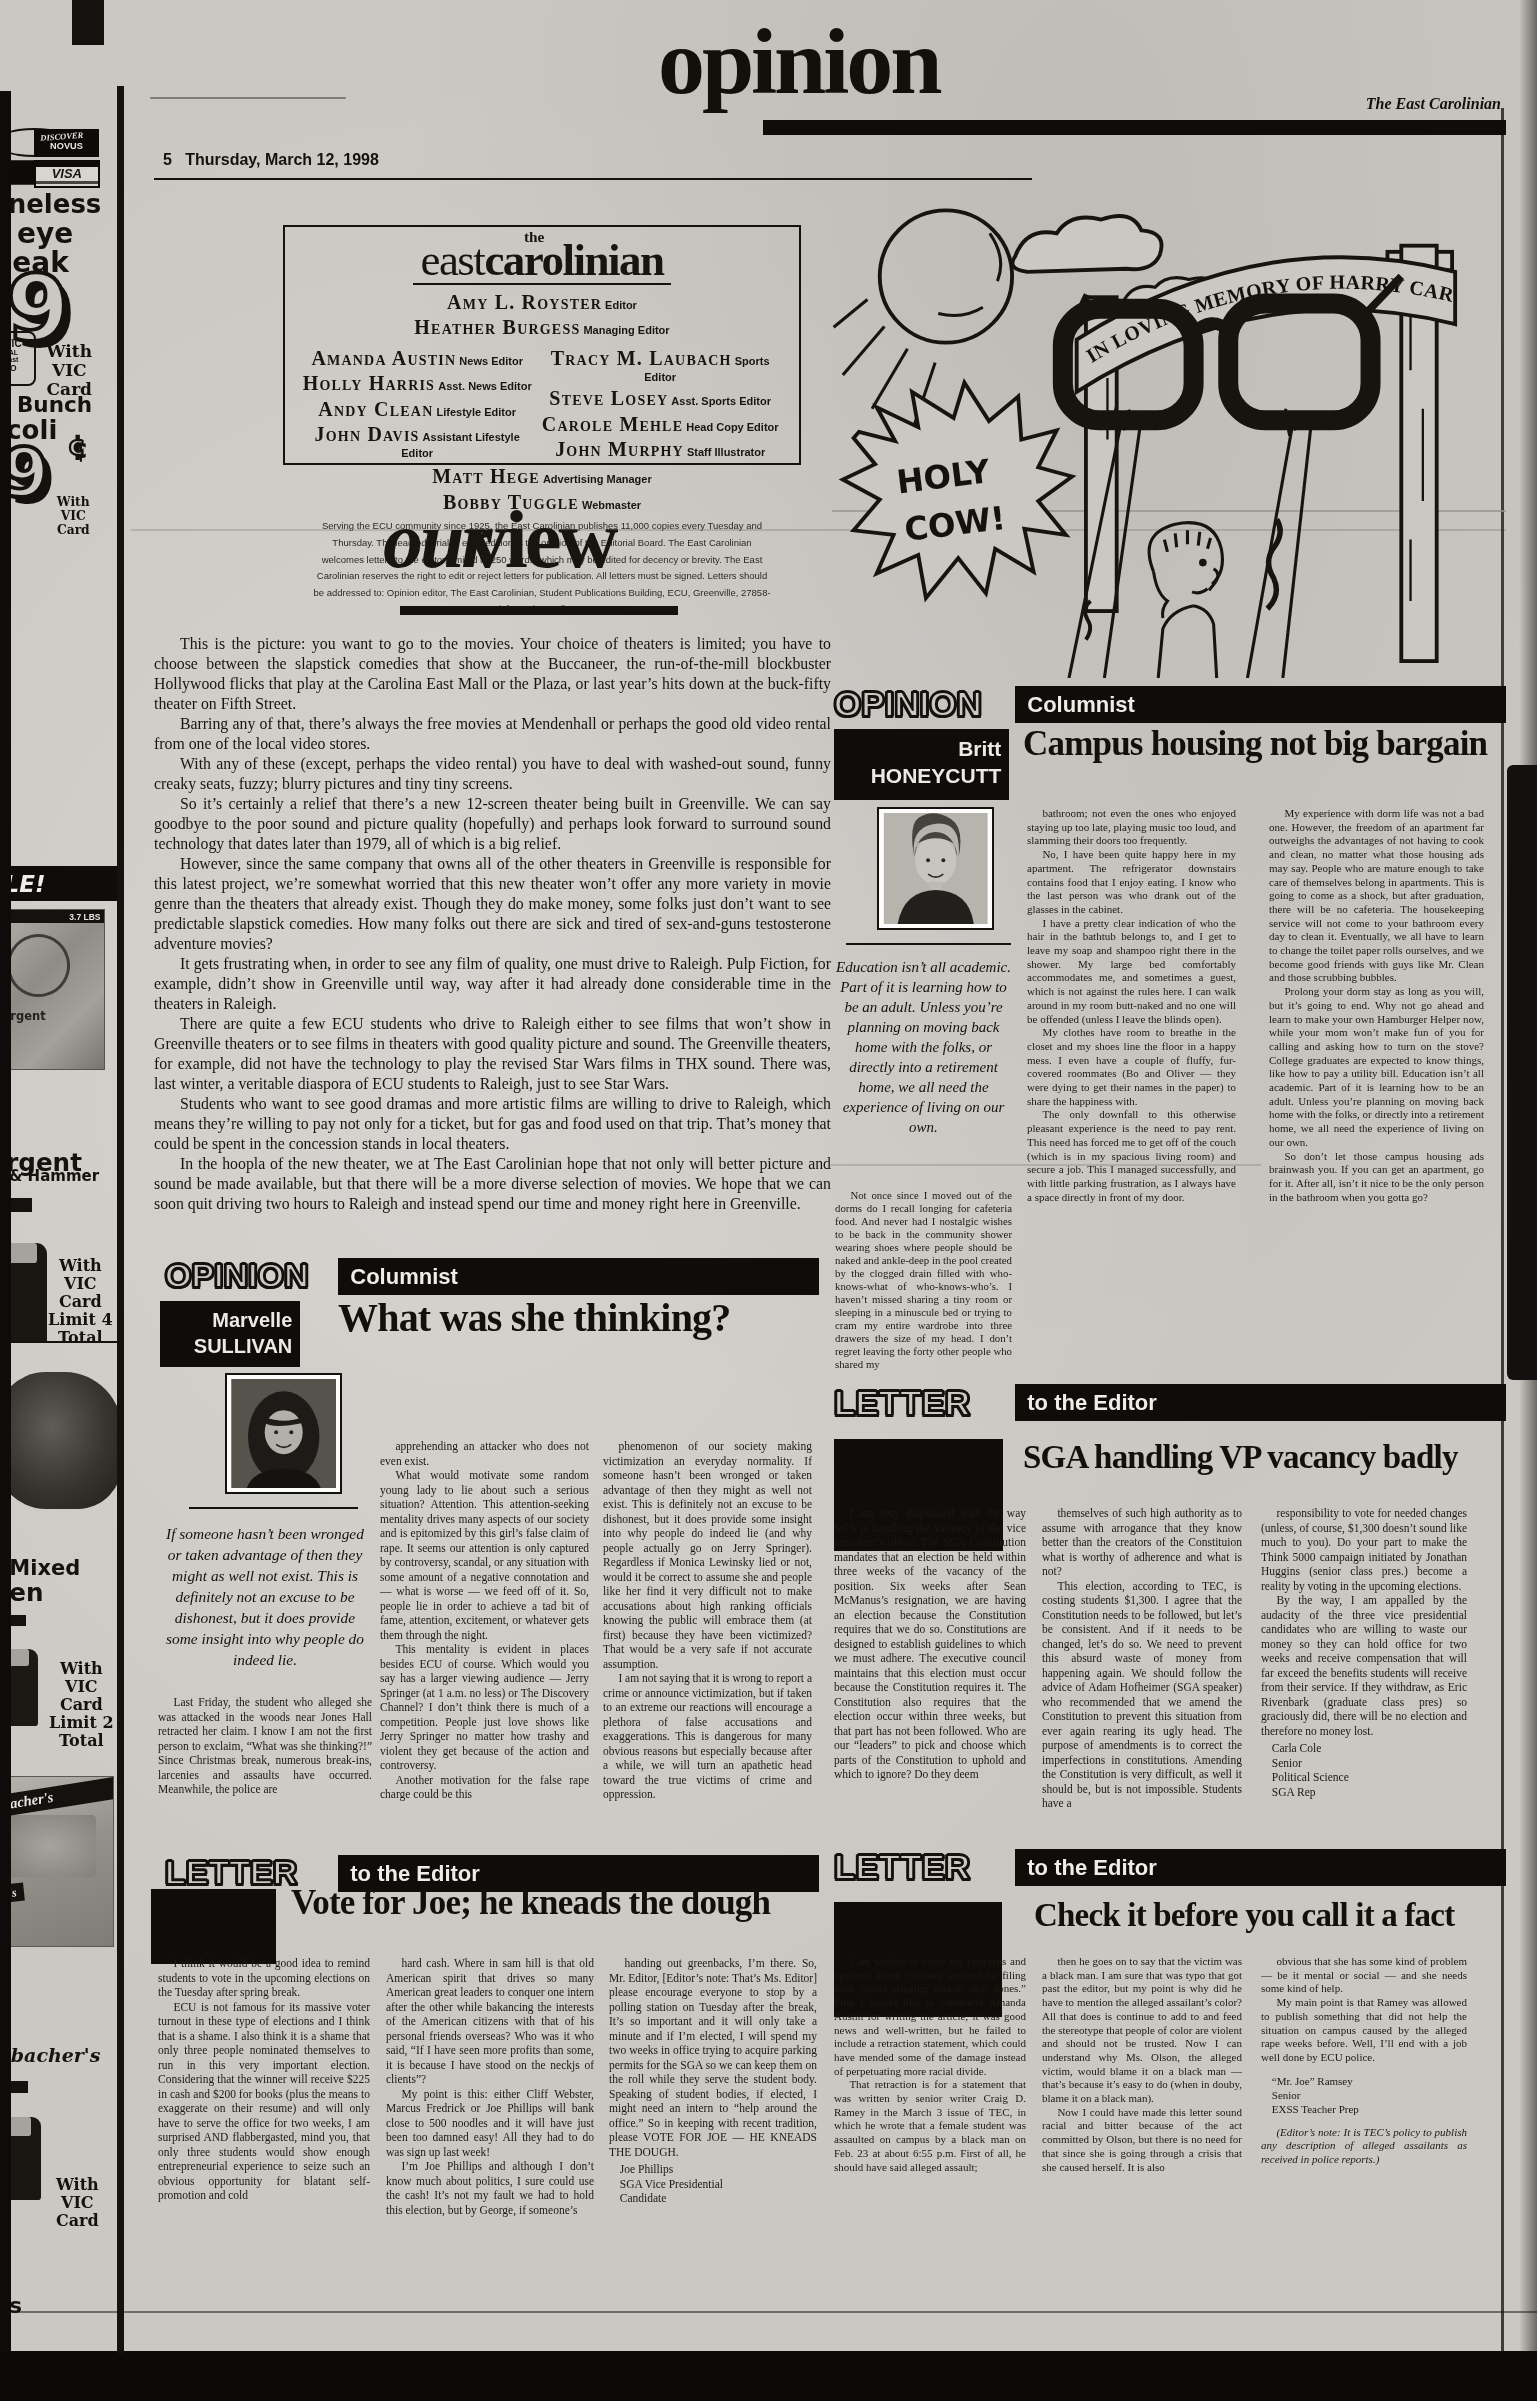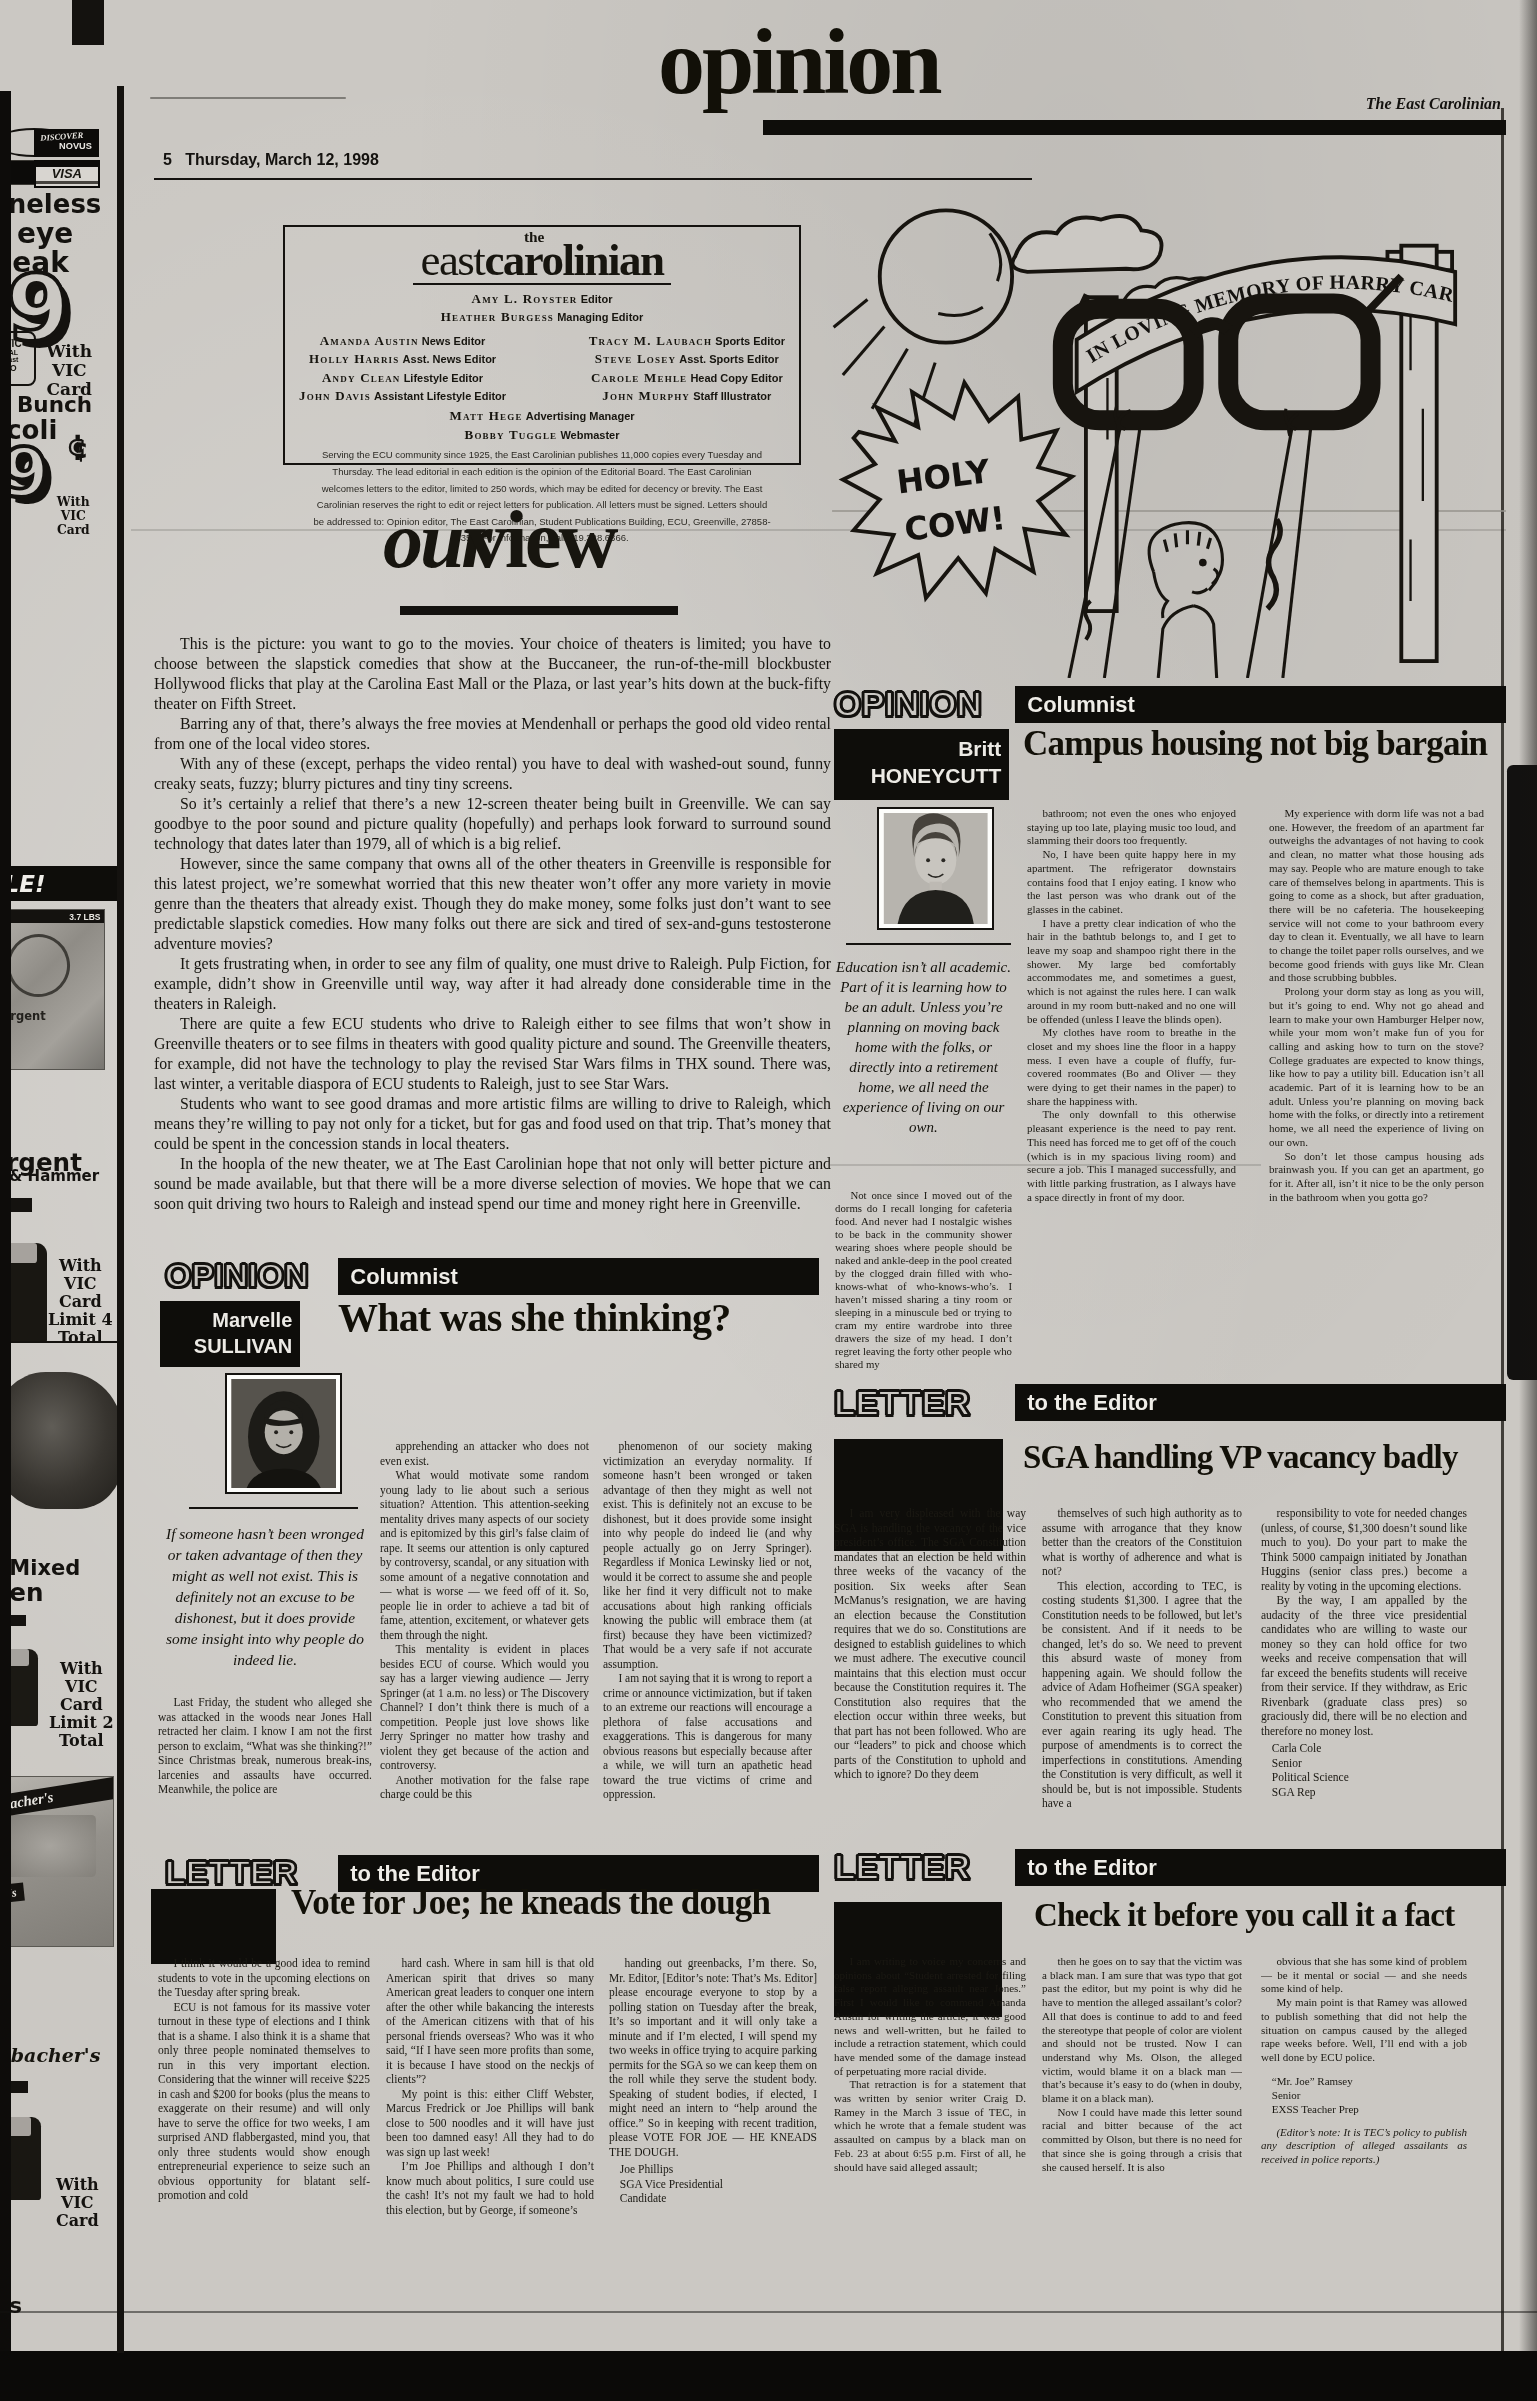--- a/index.html
+++ b/index.html
@@ -35,21 +35,21 @@
   .ad-heavy{font-family:"DejaVu Sans",sans-serif;font-weight:900;color:#14120f;letter-spacing:0;line-height:1;}
   .ad-serif{font-family:"DejaVu Serif",serif;font-weight:700;color:#14120f;text-align:center;line-height:1.12;}
   .editorial{font-size:15.8px;line-height:20px;text-align:justify;color:#171510;overflow:hidden;}
   .editorial p{margin:0;text-indent:26px;}
   .mast-box{border:2.3px solid #14120f;box-sizing:border-box;text-align:center;}
   .mast-logo{position:relative;display:inline-block;border-bottom:2.3px solid #14120f;padding:0 7.7px 0 7.7px;line-height:1;}
   .mast-logo .east{font-size:45px;font-weight:400;letter-spacing:-1.5px;}
   .mast-logo .carolinian{font-size:45px;font-weight:700;letter-spacing:-1.5px;}
   .mast-logo .the{position:absolute;top:-9.2px;left:43%;font-size:15.4px;font-weight:700;letter-spacing:0;}
   .staff-line{margin:2.3px 0;}
-  .staff-name{font-variant:small-caps;font-weight:700;font-size:13px;letter-spacing:1.2px;}
+  .staff-name{font-variant:small-caps;font-weight:700;font-size:20px;letter-spacing:1.2px;}
   .staff-role{font-family:"Liberation Sans",sans-serif;font-weight:700;font-size:11px;}
   .fine-print{font-family:"Liberation Sans",sans-serif;font-size:9.5px;line-height:1.75;color:#2b2923;text-align:center;}
   .scan-line{background:rgba(40,38,33,0.16);}
 </style>
 </head>
 <body>
 
 <div class="canvas">
 
   <div class="abs" style="left:0;top:91px;width:10.8px;height:2311px;background:#0d0c0a;"></div>
@@ -62,21 +62,21 @@
   <div class="abs" style="left:1519px;top:0;width:18.5px;height:2401px;background:linear-gradient(to right, rgba(20,18,15,0), rgba(20,18,15,0.55));"></div>
   <div class="abs" style="left:0;top:2311px;width:1538px;height:1.5px;background:rgba(20,18,15,0.5);"></div>
   <div class="abs" style="left:0;top:2351px;width:1538px;height:50px;background:#0b0a08;"></div>
 
   <aside class="abs" style="left:10.8px;top:74px;width:108px;height:2278px;overflow:hidden;">
     <div class="abs" style="left:-17px;top:54px;width:80px;height:29px;border:2.3px solid #14120f;border-radius:50%;display:flex;align-items:center;justify-content:flex-end;padding-right:6.2px;box-sizing:border-box;">
       <span style="font-style:italic;font-weight:700;font-size:14.6px;">Card</span>
     </div>
     <div class="abs" style="left:23px;top:55px;width:65px;height:28px;background:#0c0b09;color:#e9e7e2;overflow:hidden;">
       <div style="font-style:italic;font-size:8.5px;font-weight:700;transform:rotate(-4deg);padding:2.3px 0 0 6.2px;">DISCOVER</div>
-      <div style="font-family:'Liberation Sans',sans-serif;font-weight:700;font-size:9.2px;text-align:right;padding-right:7px;">NOVUS</div>
+      <div style="font-family:'Liberation Sans',sans-serif;font-weight:700;font-size:9.2px;text-align:right;padding-right:16px;">NOVUS</div>
     </div>
     <div class="abs" style="left:-14px;top:86px;width:72px;height:24.6px;background:#0c0b09;color:#eceae5;display:flex;align-items:center;justify-content:flex-end;padding-right:7.7px;box-sizing:border-box;border:1.5px solid #3a3833;">
       <span style="font-style:italic;font-weight:900;font-family:'Liberation Sans',sans-serif;font-size:12.3px;">OR</span>
     </div>
     <div class="abs" style="left:23px;top:86px;width:66px;height:28px;border:2.3px solid #0c0b09;background:#d8d5d0;box-sizing:border-box;">
       <div style="height:4.6px;background:#0c0b09;"></div>
       <div style="text-align:center;font-style:italic;font-weight:900;font-family:'Liberation Sans',sans-serif;font-size:13px;line-height:14px;">VISA</div>
       <div style="height:3.8px;background:#46433e;"></div>
     </div>
 

